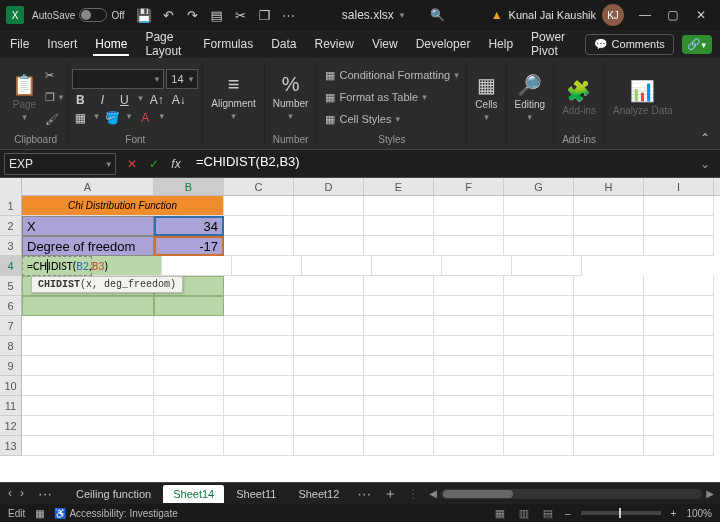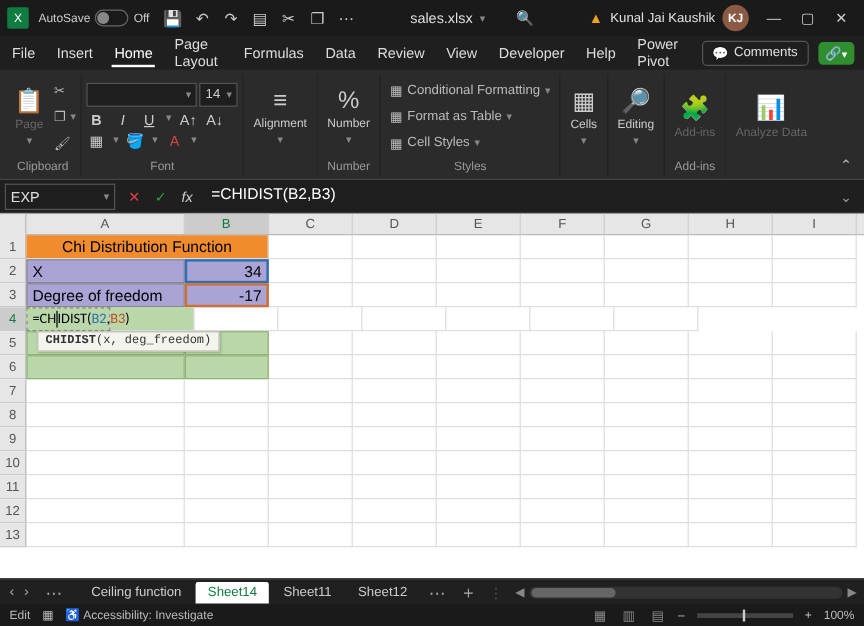--- a/index.html
+++ b/index.html
@@ -61,21 +61,20 @@
   .search-ico { font-size: 12px; color: #999; }
   .userarea { display: flex; align-items: center; gap: 6px; margin-right: 8px; }
   .warn { color: #f0a020; }
   .avatar {
     width: 22px; height: 22px;
     border-radius: 50%;
     background: #8a5a44;
     color: #fff;
     display: flex; align-items: center; justify-content: center;
     font-size: 10px;
-    font-weight: bold;
   }
   .winbtns { display: flex; gap: 14px; color: #ccc; font-size: 12px; padding: 0 6px; }
   .winbtn { width: 14px; text-align: center; }
 
   
   .tabs {
     height: 28px;
     display: flex;
     align-items: center;
     padding: 0 8px;
@@ -151,21 +150,21 @@
   
   .formulabar {
     height: 28px;
     background: #1f1f1f;
     border-bottom: 1px solid #444;
     display: flex;
     align-items: center;
     padding: 2px 4px;
   }
   .namebox {
-    width: 92px; height: 22px;
+    width: 112px; height: 22px;
     background: #1e1e1e; border: 1px solid #555;
     display: flex; align-items: center; justify-content: space-between;
     padding: 0 4px;
   }
   .fb-icons { display: flex; gap: 6px; margin: 0 8px; }
   .fb-icon { width: 16px; text-align: center; }
   .cancel-x { color: #e04040; }
   .accept-v { color: #30a030; }
   .fx { font-style: italic; color: #ccc; }
   .formula-input {
@@ -211,21 +210,21 @@
     display: flex; align-items: center;
     padding: 0 4px;
     overflow: visible;
     white-space: nowrap;
   }
   .cA { width: 132px; }
   .cB { width: 70px; }
   .cO { width: 70px; }
   
   .hdr-orange { background: #f08c2e; color: #000; justify-content: center; }
-  .big-orange { font-size: 13px; }
+  .big-orange { font-size: 10px; font-style: italic; }
   .lav { background: #a9a3d6; border: 1px solid #888; }
   .grn { background: #b9d7a8; border: 1px solid #8fb27a; }
   .num { justify-content: flex-end; }
   .b2cell { background: #a9a3d6; border: 2px solid #2f6fb0; }
   .b3cell { background: #a9a3d6; border: 2px solid #d07030; }
   .b4cell { background: #b9d7a8; border: 1px dashed #888; position: relative; }
   .formula-text { font-size: 12px; font-family: Calibri, sans-serif; }
   .tok-ref1 { color: #2f6fb0; }
   .tok-ref2 { color: #c05020; }
   .tooltip {

